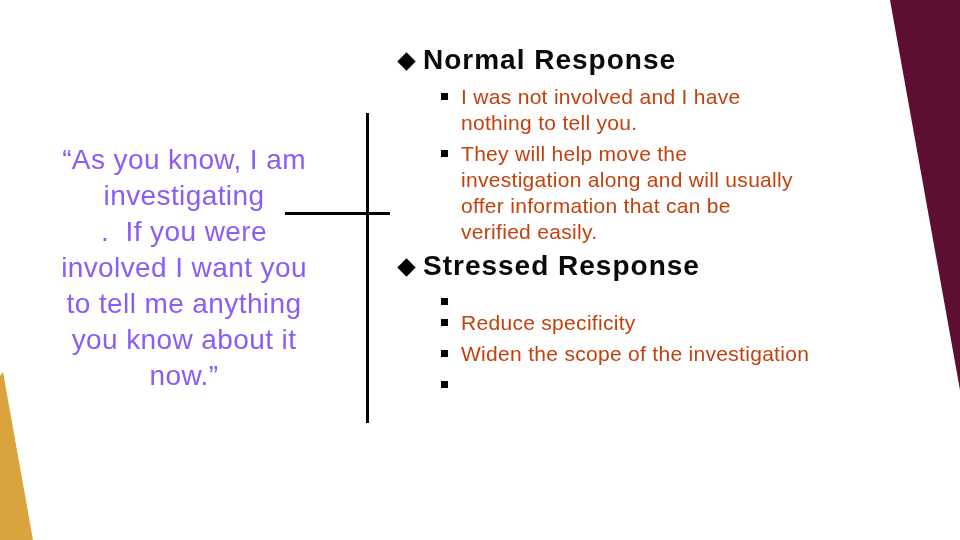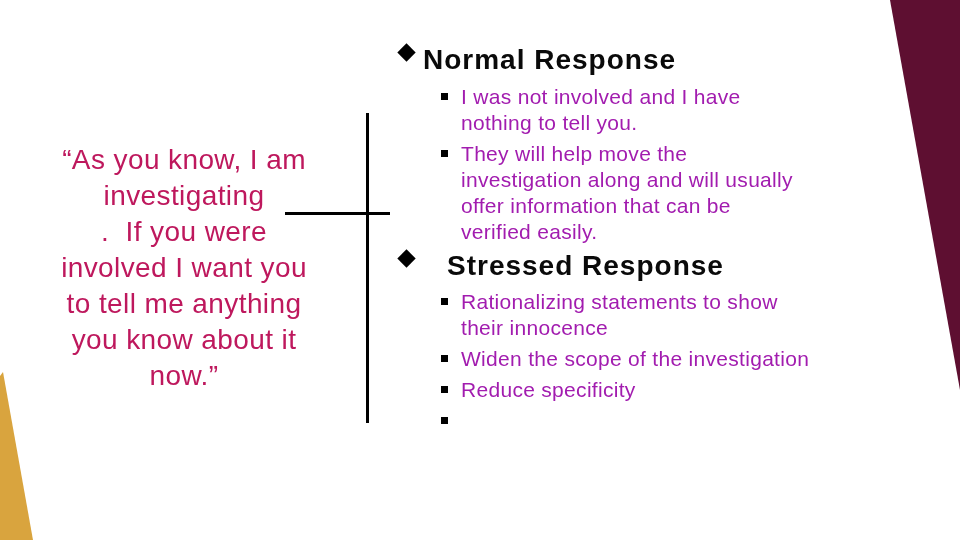--- a/index.html
+++ b/index.html
@@ -27,52 +27,53 @@
   .quote {
     position: absolute;
     left: 14px;
     top: 142px;
     width: 340px;
     text-align: center;
     font-size: 28px;
     line-height: 36px;
     letter-spacing: 0.4px;
     white-space: pre-line;
-    color: #be185d;
+    color: #8b5cf6;
   }
 
   
   .content-col {
     position: absolute;
     left: 398px;
     top: 0;
     width: 525px;
     height: 540px;
   }
 
   .section-heading {
     position: absolute;
     left: 0;
     display: flex;
+    align-items: center;
     font-size: 28px;
     font-weight: 700;
     letter-spacing: 1px;
     color: #0a0a0a;
     white-space: nowrap;
   }
   .section-heading .diamond {
     width: 13px;
     height: 13px;
     background: #000;
     transform: rotate(45deg);
     margin: 2px 10px 0 2px;
     flex: none;
   }
   .heading-normal  { top: 44px; }
-  .heading-stressed{ top: 250px; gap: 24px; }
+  .heading-stressed{ top: 250px; }
 
   .bullet-list {
     position: absolute;
     left: 0;
     width: 525px;
   }
   .list-normal   { top: 84px; }
   .list-stressed { top: 289px; }
 
   .bullet-item {
@@ -86,21 +87,21 @@
     height: 7px;
     background: #000;
     margin: 9px 13px 0 0;
     flex: none;
   }
   .bullet-item .btext {
     font-size: 21px;
     line-height: 26px;
     letter-spacing: 0.3px;
     white-space: pre-line;
-    color: #a21caf;
+    color: #c2410c;
   }
 </style>
 </head>
 <body>
 
 <div class="slide">
 
   <svg class="deco-svg" viewBox="0 0 960 540">
     <polygon points="890,0 960,0 960,390" fill="#5E0F31"></polygon>
     <polygon points="3,372 33,540 0,540 0,376" fill="#D9A43E"></polygon>
@@ -139,30 +140,28 @@
     </div>
 
     <div class="section-heading heading-stressed">
       <span class="diamond"></span>
       <span>Stressed Response</span>
     </div>
 
     <div class="bullet-list list-stressed">
       <div class="bullet-item">
         <span class="sq"></span>
-        <span class="btext">Rationalizing statements to show
-their innocence</span>
+      </div>
+      <div class="bullet-item">
+        <span class="sq"></span>
+        <span class="btext">Reduce specificity</span>
       </div>
       <div class="bullet-item">
         <span class="sq"></span>
         <span class="btext">Widen the scope of the investigation</span>
-      </div>
-      <div class="bullet-item">
-        <span class="sq"></span>
-        <span class="btext">Reduce specificity</span>
       </div>
       <div class="bullet-item">
         <span class="sq"></span>
       </div>
     </div>
 
   </div>
 </div>
 
 </body></html>

